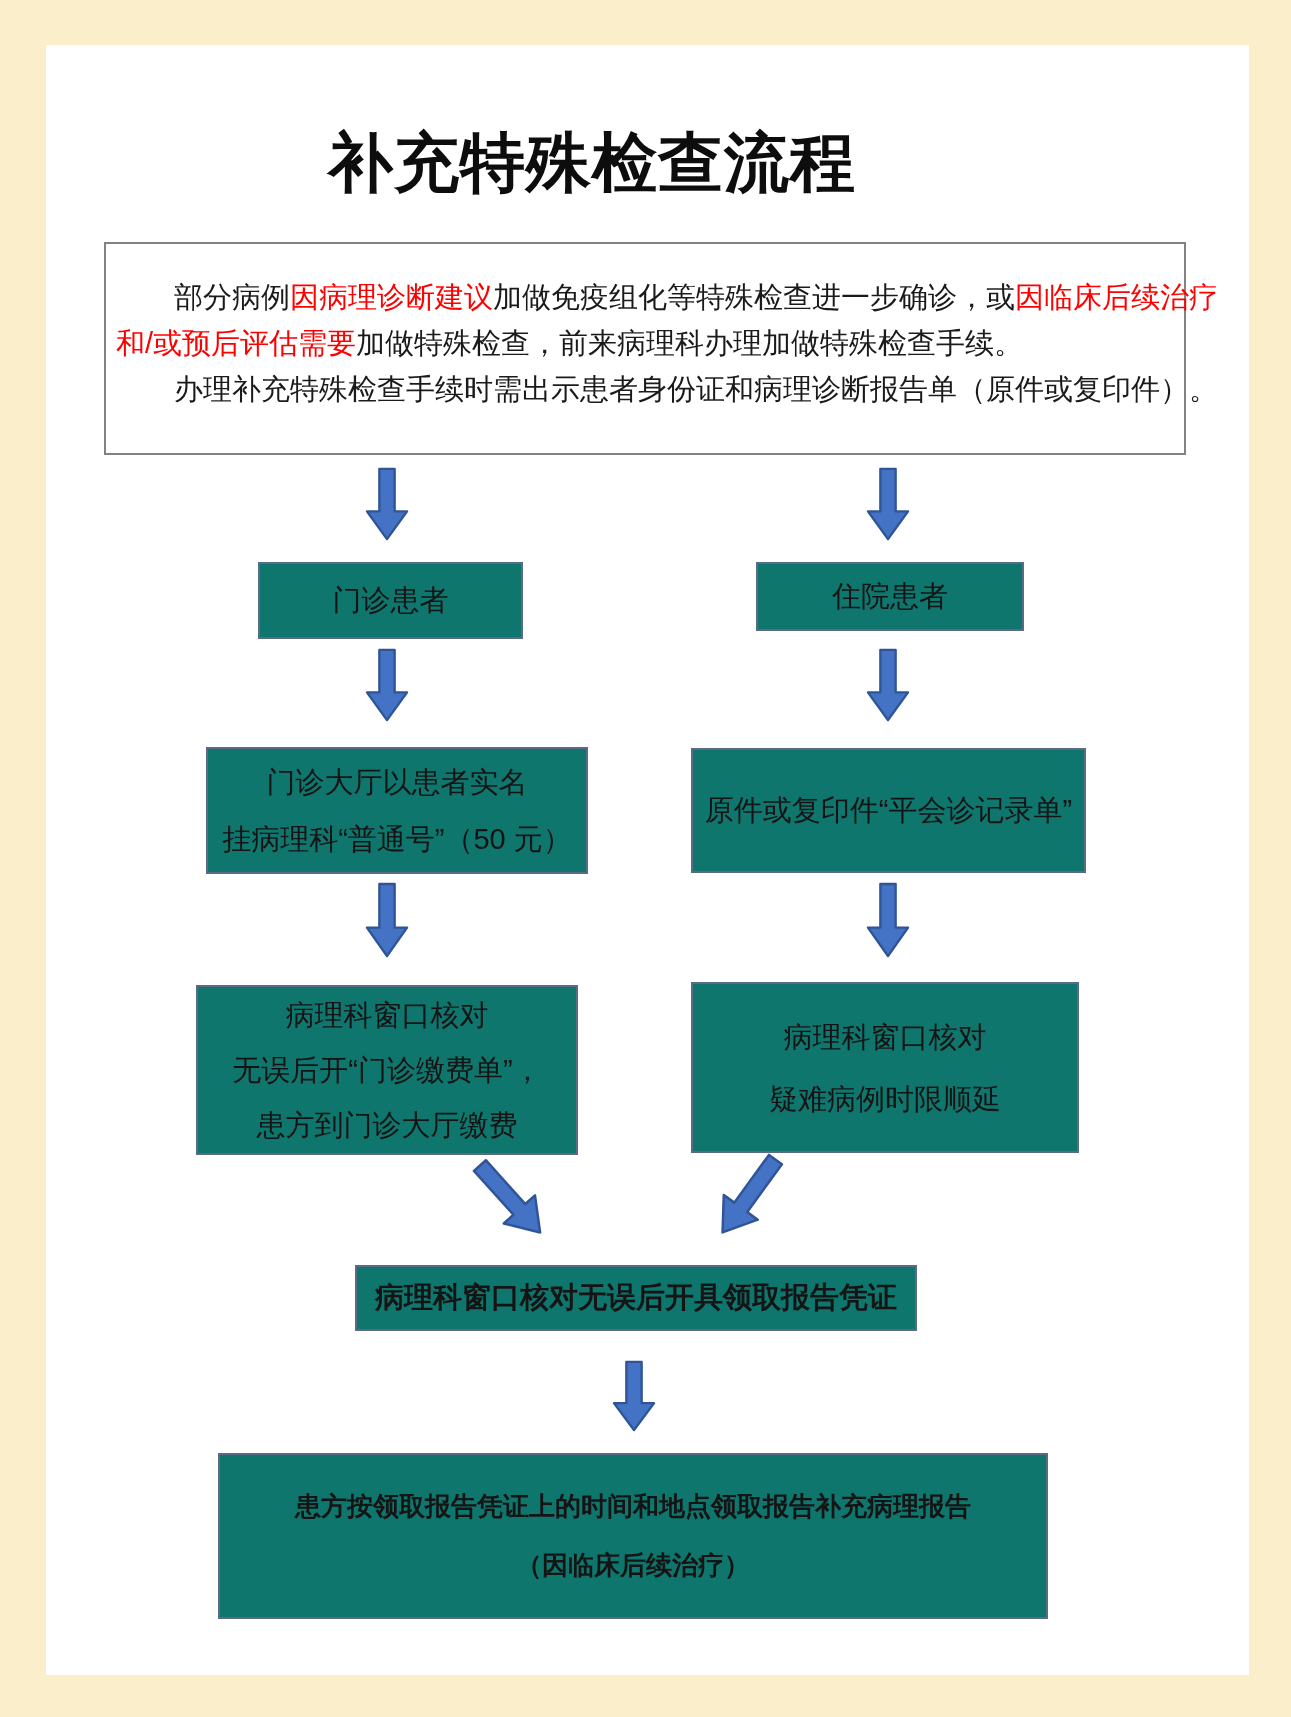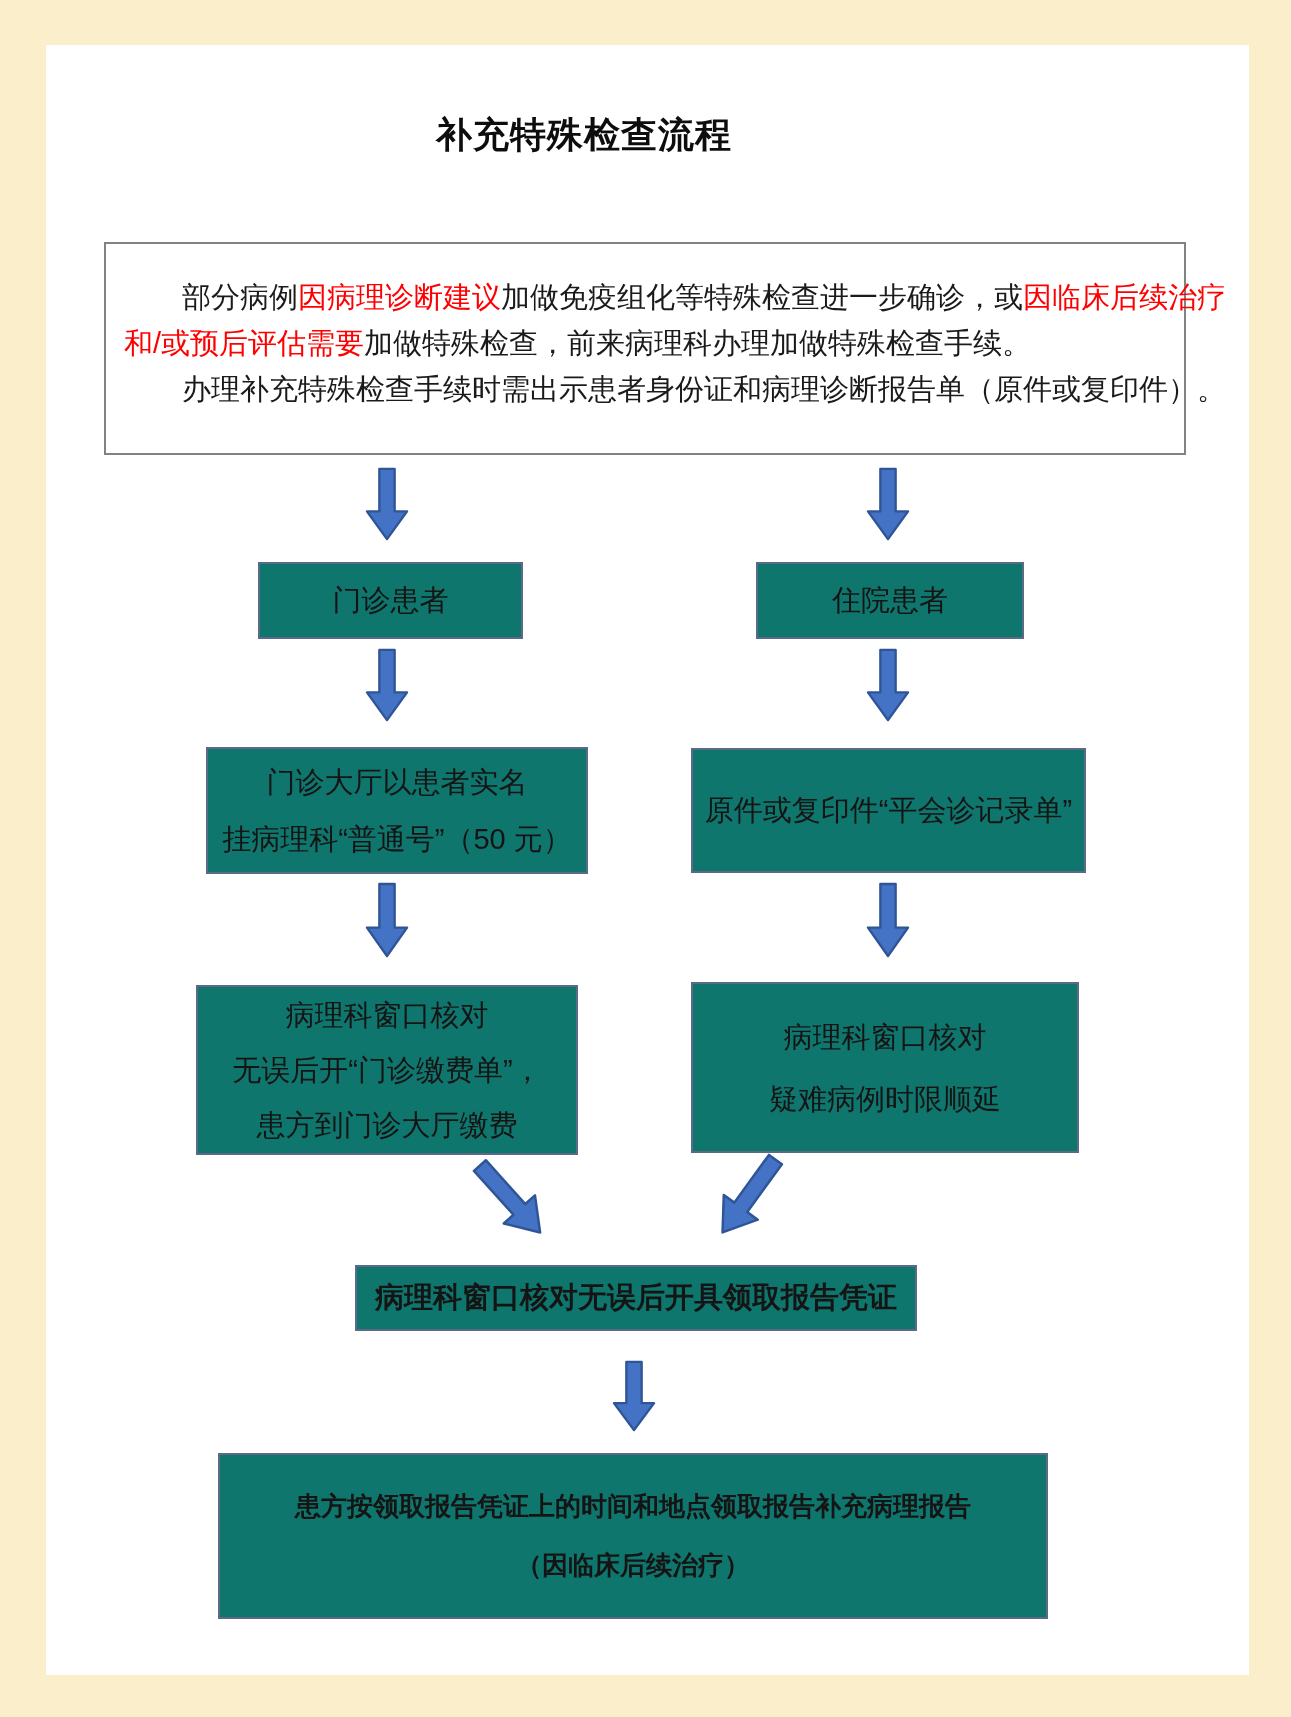--- a/index.html
+++ b/index.html
@@ -16,36 +16,36 @@
     position:absolute;
     left:46px; top:45px;
     width:1203px; height:1630px;
     background:#FFFFFF;
   }
 
   .title {
     position:absolute;
     top:66px; left:538px;
     transform:translateX(-50%);
-    margin:0;
-    font-size:36px;
+    margin:8px;
+    font-size:65px;
     font-weight:900;
     color:#0D0D0D;
     letter-spacing:1px;
     white-space:nowrap;
   }
 
   .intro-box {
     position:absolute;
     left:58px; top:197px;
     width:1082px; height:213px;
     box-sizing:border-box;
     border:2px solid #828282;
     background:#FFFFFF;
-    padding:30px 10px 0 18px;
+    padding:30px 10px 0 10px;
   }
   .intro-line {
     margin:0;
     font-size:29px;
     line-height:46px;
     color:#1A1A1A;
     white-space:nowrap;
   }
   .intro-line.indent { text-indent:2em; }
   .red { color:#FF0000; }
@@ -59,21 +59,21 @@
     flex-direction:column;
     align-items:center;
     justify-content:center;
     text-align:center;
     font-size:29px;
     color:#141414;
   }
   .fbox .bline { display:block; white-space:nowrap; }
 
   #box-outpatient   { left:212px; top:517px;  width:265px; height:77px; }
-  #box-inpatient    { left:710px; top:517px;  width:268px; height:77px; }
+  #box-inpatient    { left:710px; top:517px;  width:268px; height:69px; }
   #box-out-register { left:160px; top:702px;  width:382px; height:127px; line-height:57px; }
   #box-in-order     { left:645px; top:703px;  width:395px; height:125px; }
   #box-out-pay      { left:150px; top:940px;  width:382px; height:170px; line-height:55px; }
   #box-in-verify    { left:645px; top:937px;  width:388px; height:171px; line-height:62px; }
   #box-voucher      { left:309px; top:1220px; width:562px; height:66px;  font-weight:700; }
   #box-report       { left:172px; top:1408px; width:830px; height:166px; line-height:59px; font-weight:700; font-size:26px; }
 
   .arrow { position:absolute; overflow:visible; }
   .arrow polygon {
     fill:#4472C4;

